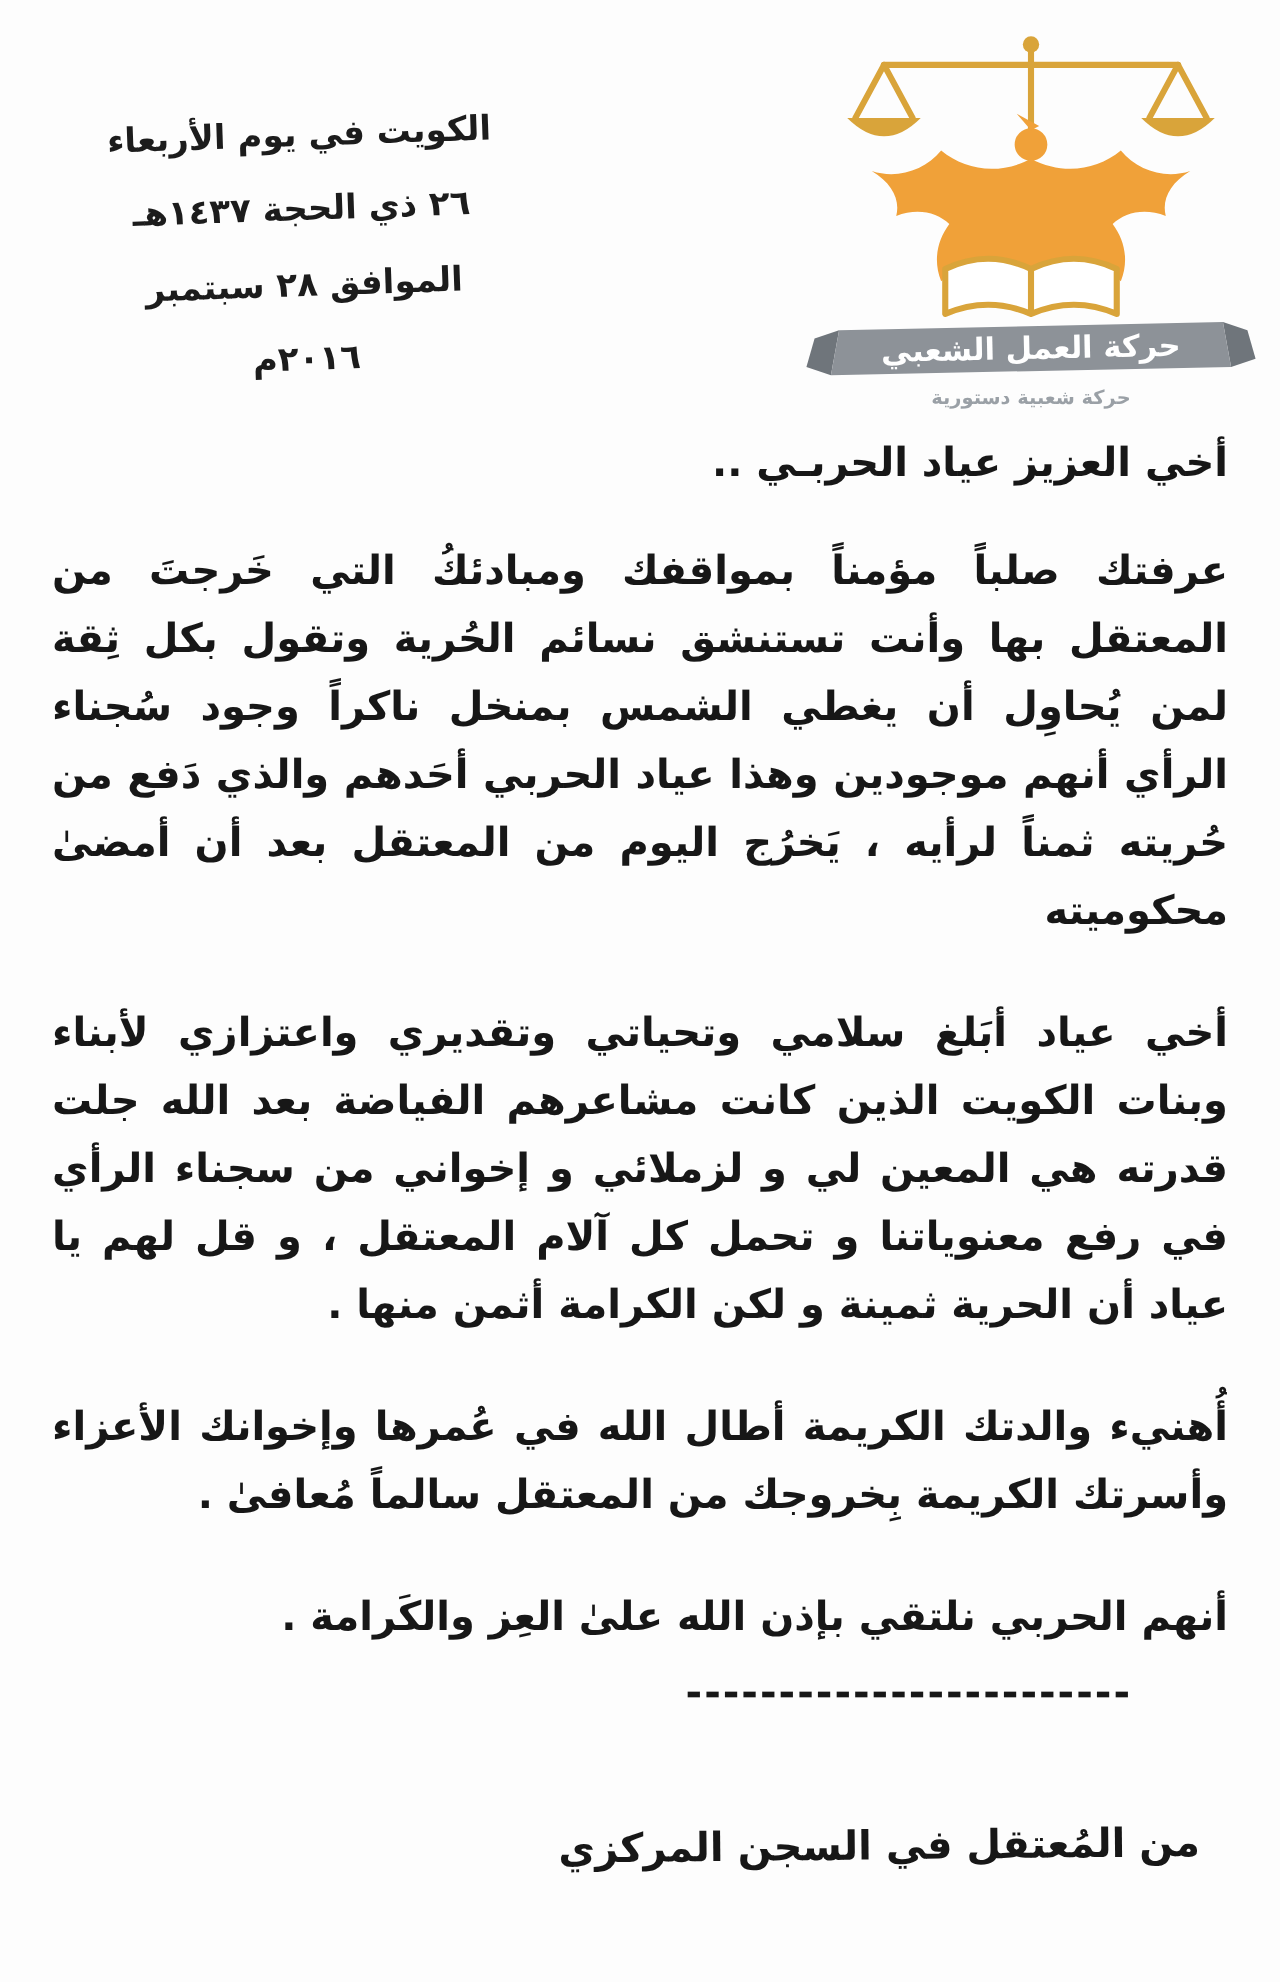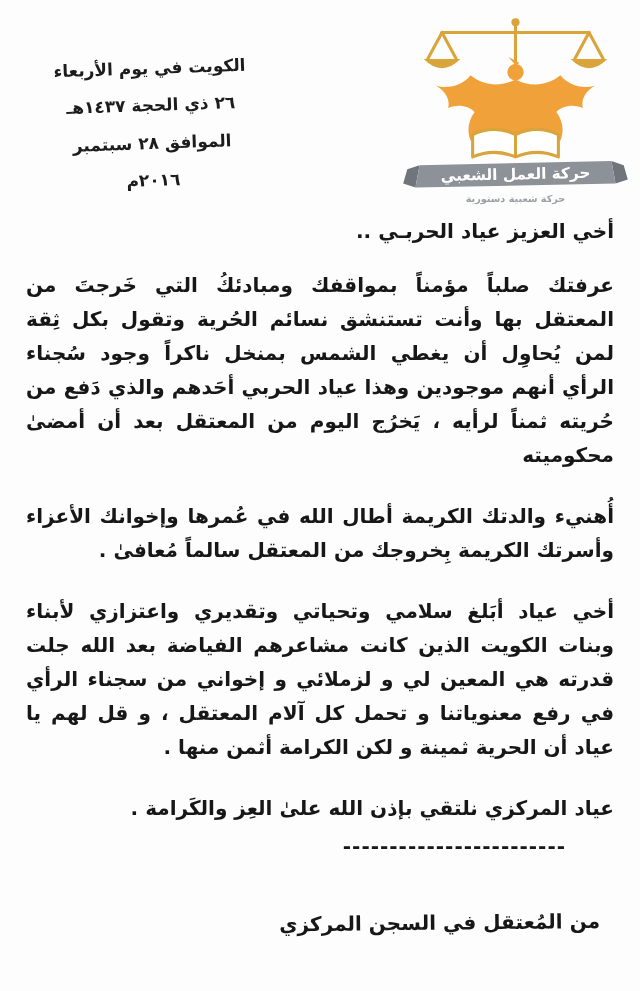--- a/index.html
+++ b/index.html
@@ -117,25 +117,25 @@
       </svg>
     </div>
   </div>
 
   <div class="letter">
 
     <div class="salutation">أخي العزيز عياد الحربـي ..</div>
 
     <p class="body-par">عرفتك صلباً مؤمناً بمواقفك ومبادئكُ التي خَرجتَ من المعتقل بها وأنت تستنشق نسائم الحُرية وتقول بكل ثِقة لمن يُحاوِل أن يغطي الشمس بمنخل ناكراً وجود سُجناء الرأي أنهم موجودين وهذا عياد الحربي أحَدهم والذي دَفع من حُريته ثمناً لرأيه ، يَخرُج اليوم من المعتقل بعد أن أمضىٰ محكوميته</p>
 
+    <p class="body-par">أخي عياد أبَلغ سلامي وتحياتي وتقديري واعتزازي لأبناء وبنات الكويت الذين كانت مشاعرهم الفياضة بعد الله جلت قدرته هي المعين لي و لزملائي و إخواني من سجناء الرأي في رفع معنوياتنا و تحمل كل آلام المعتقل ، و قل لهم يا عياد أن الحرية ثمينة و لكن الكرامة أثمن منها .</p>
+
     <p class="body-par">أُهنيء والدتك الكريمة أطال الله في عُمرها وإخوانك الأعزاء وأسرتك الكريمة بِخروجك من المعتقل سالماً مُعافىٰ .</p>
 
-    <p class="body-par">أخي عياد أبَلغ سلامي وتحياتي وتقديري واعتزازي لأبناء وبنات الكويت الذين كانت مشاعرهم الفياضة بعد الله جلت قدرته هي المعين لي و لزملائي و إخواني من سجناء الرأي في رفع معنوياتنا و تحمل كل آلام المعتقل ، و قل لهم يا عياد أن الحرية ثمينة و لكن الكرامة أثمن منها .</p>
-
-    <p class="closing-par">عياد المركزي نلتقي بإذن الله علىٰ العِز والكَرامة .</p>
+    <p class="closing-par">أنهم الحربي نلتقي بإذن الله علىٰ العِز والكَرامة .</p>
 
     <div class="divider">------------------------</div>
 
     <div class="closing-location">من المُعتقل في السجن المركزي</div>
 
     <div class="signature">مسلم البراك</div>
   </div>
 
 </div>
 

